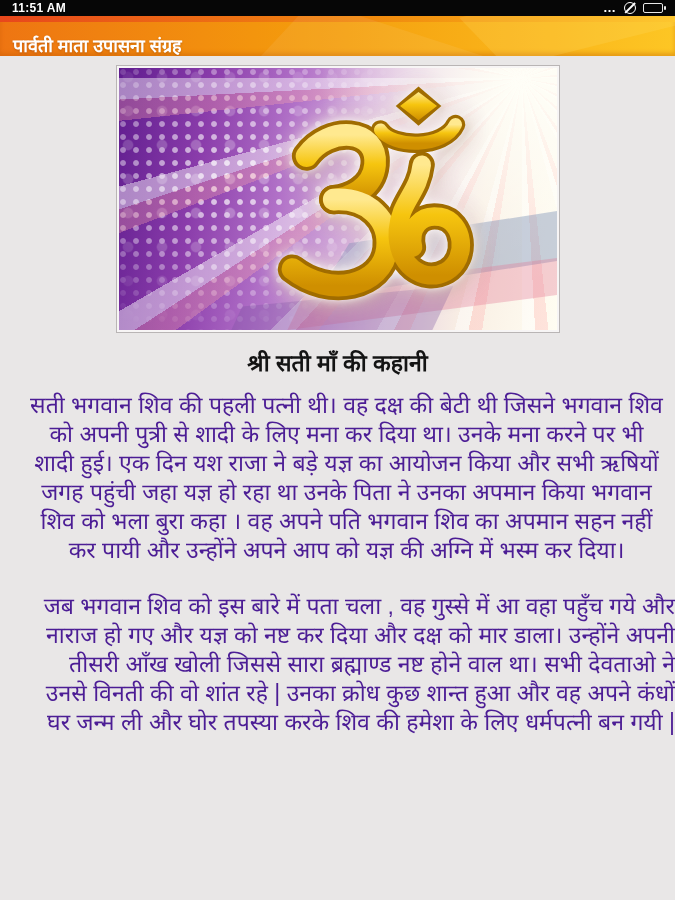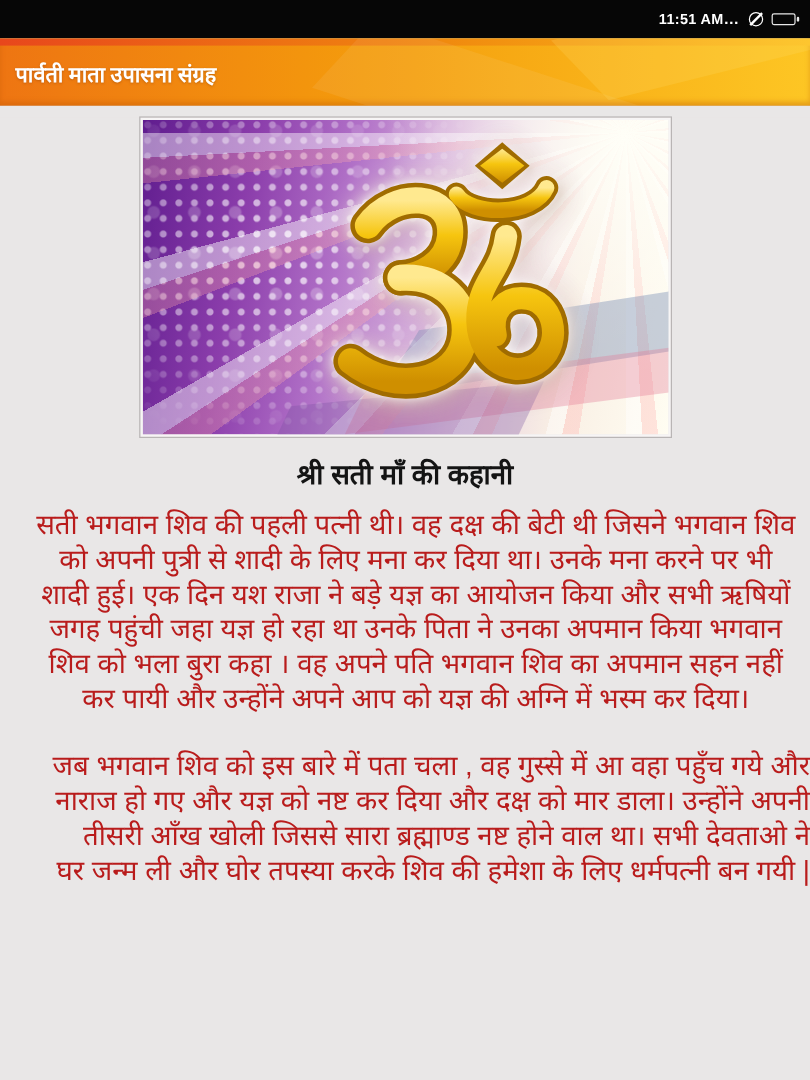--- a/index.html
+++ b/index.html
@@ -1,37 +1,37 @@
 <!DOCTYPE html>
 <html><head>
 <meta charset="utf-8">
 <style>
   * { margin:0; padding:0; box-sizing:border-box; }
   html,body { width:675px; height:900px; overflow:hidden; background:#e9e7e7;
               font-family:"Liberation Sans","DejaVu Sans",sans-serif; }
 
   
-  .status-bar { width:675px; height:32px; background:#060606; display:flex;
-                align-items:center; justify-content:flex-end; padding:0 12px; }
+  .status-bar { width:675px; height:16px; background:#060606; display:flex;
+                align-items:center; justify-content:space-between; padding:0 12px; }
   .status-time { color:#fff; font-size:12px; font-weight:bold; letter-spacing:.3px; }
   .status-icons { display:flex; align-items:center; gap:7px; }
   .dots-icon { color:#fff; font-size:13px; font-weight:bold; line-height:10px; letter-spacing:1px; }
   .alarm-off-icon { position:relative; width:12px; height:12px; border:1.6px solid #fff;
                     border-radius:50%; display:inline-block; }
   .alarm-off-icon::after { content:""; position:absolute; left:-2px; top:4.2px; width:14px;
                     height:1.6px; background:#fff; transform:rotate(-45deg); }
   .battery-icon { position:relative; width:20px; height:10px; border:1.5px solid #e8e8e8;
                   border-radius:2px; display:inline-block; }
   .battery-icon::after { content:""; position:absolute; right:-4px; top:2px; width:2.5px;
                   height:4px; background:#e8e8e8; border-radius:1px; }
 
   
-  .app-header { position:relative; width:675px; height:56px; overflow:hidden;
+  .app-header { position:relative; width:675px; height:40px; overflow:hidden;
                 background:linear-gradient(90deg,#ee7512 0%,#f49b0c 45%,#fdc624 100%);
-                box-shadow:inset 0 -3px 4px rgba(186,84,0,.35);font-family:Liberation Serif, serif; }
+                box-shadow:inset 0 -3px 4px rgba(186,84,0,.35); }
   .app-header-accent { position:absolute; top:0; left:0; width:100%; height:6px;
                 background:linear-gradient(90deg,#e8471c 0%,#f08a0e 55%,#fdc01f 100%); }
   .app-header-poly1 { position:absolute; left:280px; top:18px; width:260px; height:70px;
                 background:rgba(255,255,255,.07); transform:rotate(18deg) skew(-25deg); }
   .app-header-poly2 { position:absolute; left:480px; top:-30px; width:220px; height:60px;
                 background:rgba(255,230,120,.18); transform:rotate(-14deg) skew(30deg); }
   .app-title { position:relative; z-index:2; color:#ffffff; font-size:18px; font-weight:bold;
                padding:17px 0 0 13px; text-shadow:0 1px 2px rgba(140,60,0,.45); }
 
   
@@ -64,21 +64,21 @@
   .om-svg { position:absolute; left:118px; top:6px; width:250px; height:250px;
             filter:drop-shadow(0 0 5px rgba(255,255,255,.95))
                    drop-shadow(0 0 12px rgba(255,245,255,.8))
                    drop-shadow(2px 3px 2px rgba(110,60,0,.35)); }
 
   
   .story-heading { margin-top:14px; text-align:center; font-size:23px; font-weight:bold;
                    color:#141414; }
   .story-para { margin-top:13px; text-align:center; }
   .story-para.second { margin-top:27px;text-align:right; }
-  .para-line { font-size:23px; line-height:29px; color:#b91c1c; white-space:nowrap;margin-left:18px; }
+  .para-line { font-size:23px; line-height:29px; color:#4c1d95; white-space:nowrap;margin-left:18px; }
 </style>
 </head>
 <body>
 
 <div class="status-bar">
   <span class="status-time">11:51 AM</span>
   <span class="status-icons">
     <span class="dots-icon">…</span>
     <span class="alarm-off-icon"></span>
     <span class="battery-icon"></span>
@@ -135,16 +135,17 @@
       <div class="para-line">शादी हुई। एक दिन यश राजा ने बड़े यज्ञ का आयोजन किया और सभी ऋषियों</div>
       <div class="para-line">जगह पहुंची जहा यज्ञ हो रहा था उनके पिता ने उनका अपमान किया भगवान</div>
       <div class="para-line">शिव को भला बुरा कहा । वह अपने पति भगवान शिव का अपमान सहन नहीं</div>
       <div class="para-line">कर पायी और उन्होंने अपने आप को यज्ञ की अग्नि में भस्म कर दिया।</div>
     </div>
 
   <div class="story-para second">
       <div class="para-line">जब भगवान शिव को इस बारे में पता चला , वह गुस्से में आ वहा पहुँच गये और</div>
       <div class="para-line">नाराज हो गए और यज्ञ को नष्ट कर दिया और दक्ष को मार डाला। उन्होंने अपनी</div>
       <div class="para-line">तीसरी आँख खोली जिससे सारा ब्रह्माण्ड नष्ट होने वाल था। सभी देवताओ ने</div>
+      <div class="para-line">उनसे विनती की वो शांत रहे | उनका क्रोध कुछ शान्त हुआ और वह अपने कंधों</div>
       <div class="para-line">घर जन्म ली और घोर तपस्या करके शिव की हमेशा के लिए धर्मपत्नी बन गयी |</div>
     </div>
 
 </div>
 
 </body></html>

